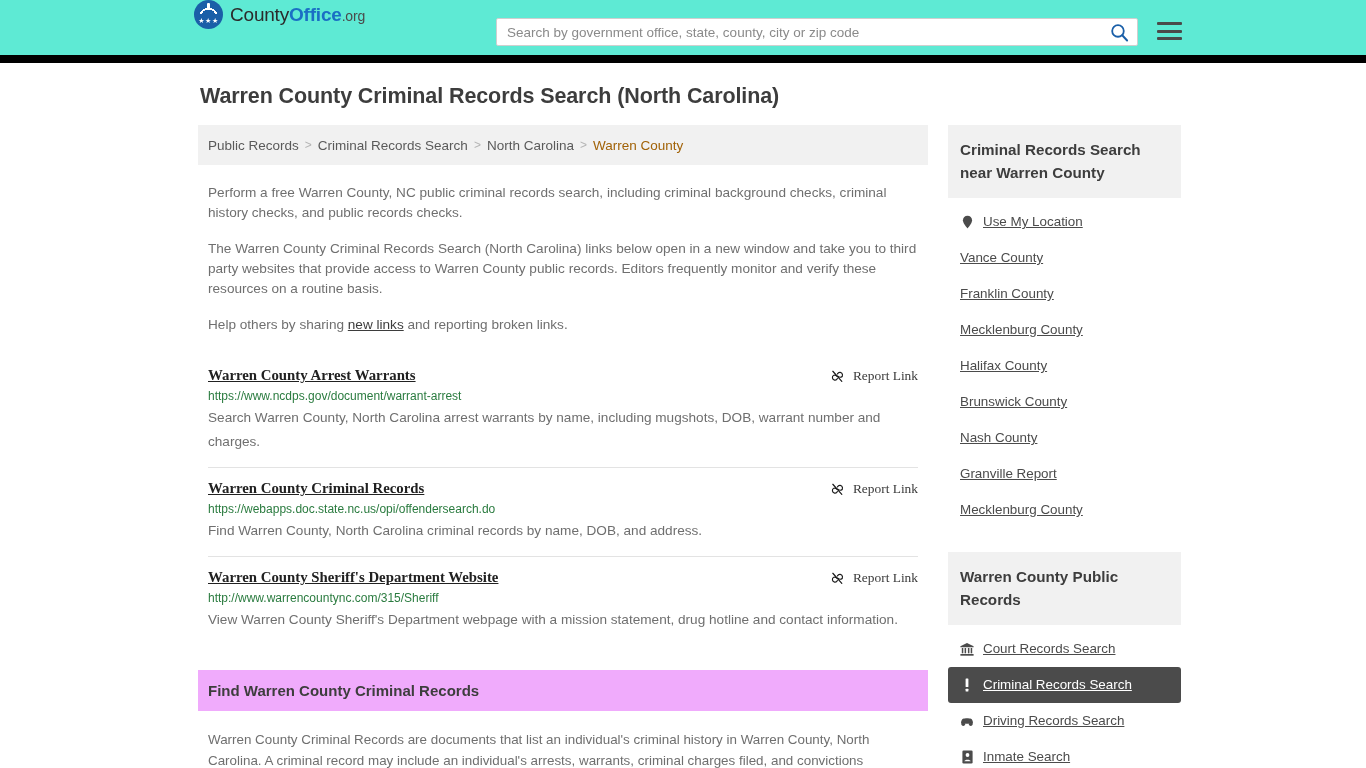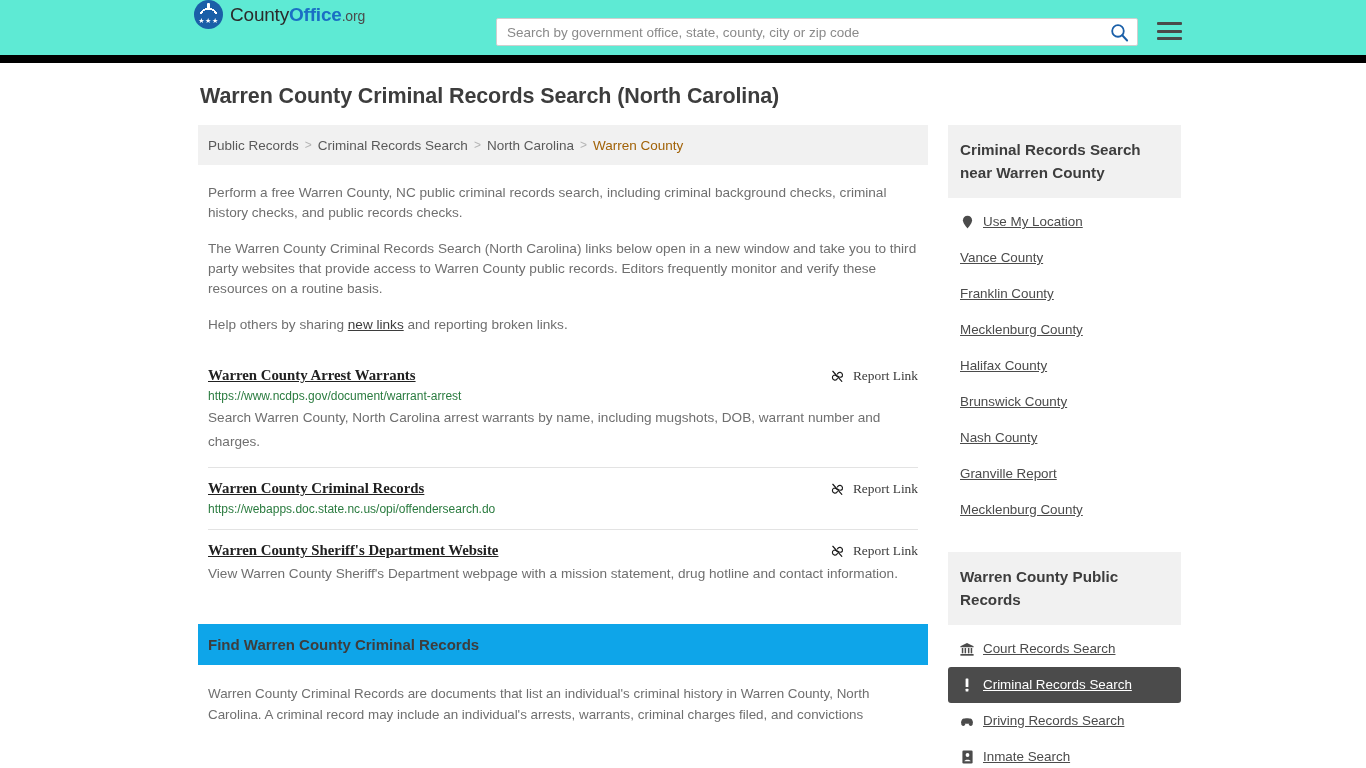--- a/index.html
+++ b/index.html
@@ -218,21 +218,21 @@
     line-height: 24px;
     color: #6f6f6f;
     margin-top: 3px;
   }
 
   
   .find-box {
     margin-top: 25px;
   }
   .find-head {
-    background: #0ea5e9;
+    background: #f0abfc;
     height: 41px;
     display: flex;
     align-items: center;
     padding: 0 10px;
     font-size: 15px;
     font-weight: bold;
     color: #3d3d3d;
   }
   .find-body {
     padding: 0 10px;
@@ -360,34 +360,36 @@
             <span class="report-link">
               <svg width="15" height="15" viewBox="0 0 16 16">
                 <path d="M3 2.4 L12.6 13.2" stroke="#1a1a1a" stroke-width="1.25" fill="none" stroke-linecap="round"></path>
                 <path d="M7.6 7.8 C5.2 5.6 2.2 6.6 2.6 9.4 C3 12.1 6.6 12.8 7.9 10.2" stroke="#1a1a1a" stroke-width="1.25" fill="none" stroke-linecap="round"></path>
                 <path d="M8.3 7.6 C10.7 9.8 13.7 8.8 13.3 6.0 C12.9 3.3 9.3 2.6 8.0 5.2" stroke="#1a1a1a" stroke-width="1.25" fill="none" stroke-linecap="round"></path>
               </svg>
               <span>Report Link</span>
             </span>
           </div>
           <div class="result-url">https://webapps.doc.state.nc.us/opi/offendersearch.do</div>
+          <div class="result-desc">Find Warren County, North Carolina criminal records by name, DOB, and address.</div>
         </div>
 
         <div class="result">
           <div class="result-head">
             <a class="result-title" href="#">Warren County Sheriff's Department Website</a>
             <span class="report-link">
               <svg width="15" height="15" viewBox="0 0 16 16">
                 <path d="M3 2.4 L12.6 13.2" stroke="#1a1a1a" stroke-width="1.25" fill="none" stroke-linecap="round"></path>
                 <path d="M7.6 7.8 C5.2 5.6 2.2 6.6 2.6 9.4 C3 12.1 6.6 12.8 7.9 10.2" stroke="#1a1a1a" stroke-width="1.25" fill="none" stroke-linecap="round"></path>
                 <path d="M8.3 7.6 C10.7 9.8 13.7 8.8 13.3 6.0 C12.9 3.3 9.3 2.6 8.0 5.2" stroke="#1a1a1a" stroke-width="1.25" fill="none" stroke-linecap="round"></path>
               </svg>
               <span>Report Link</span>
             </span>
           </div>
+          <div class="result-url">http://www.warrencountync.com/315/Sheriff</div>
           <div class="result-desc">View Warren County Sheriff's Department webpage with a mission statement, drug hotline and contact information.</div>
         </div>
 
       </div>
 
       <div class="find-box">
         <div class="find-head">Find Warren County Criminal Records</div>
         <div class="find-body">
           <p>Warren County Criminal Records are documents that list an individual's criminal history in Warren County, North Carolina. A criminal record may include an individual's arrests, warrants, criminal charges filed, and convictions</p>
         </div>

